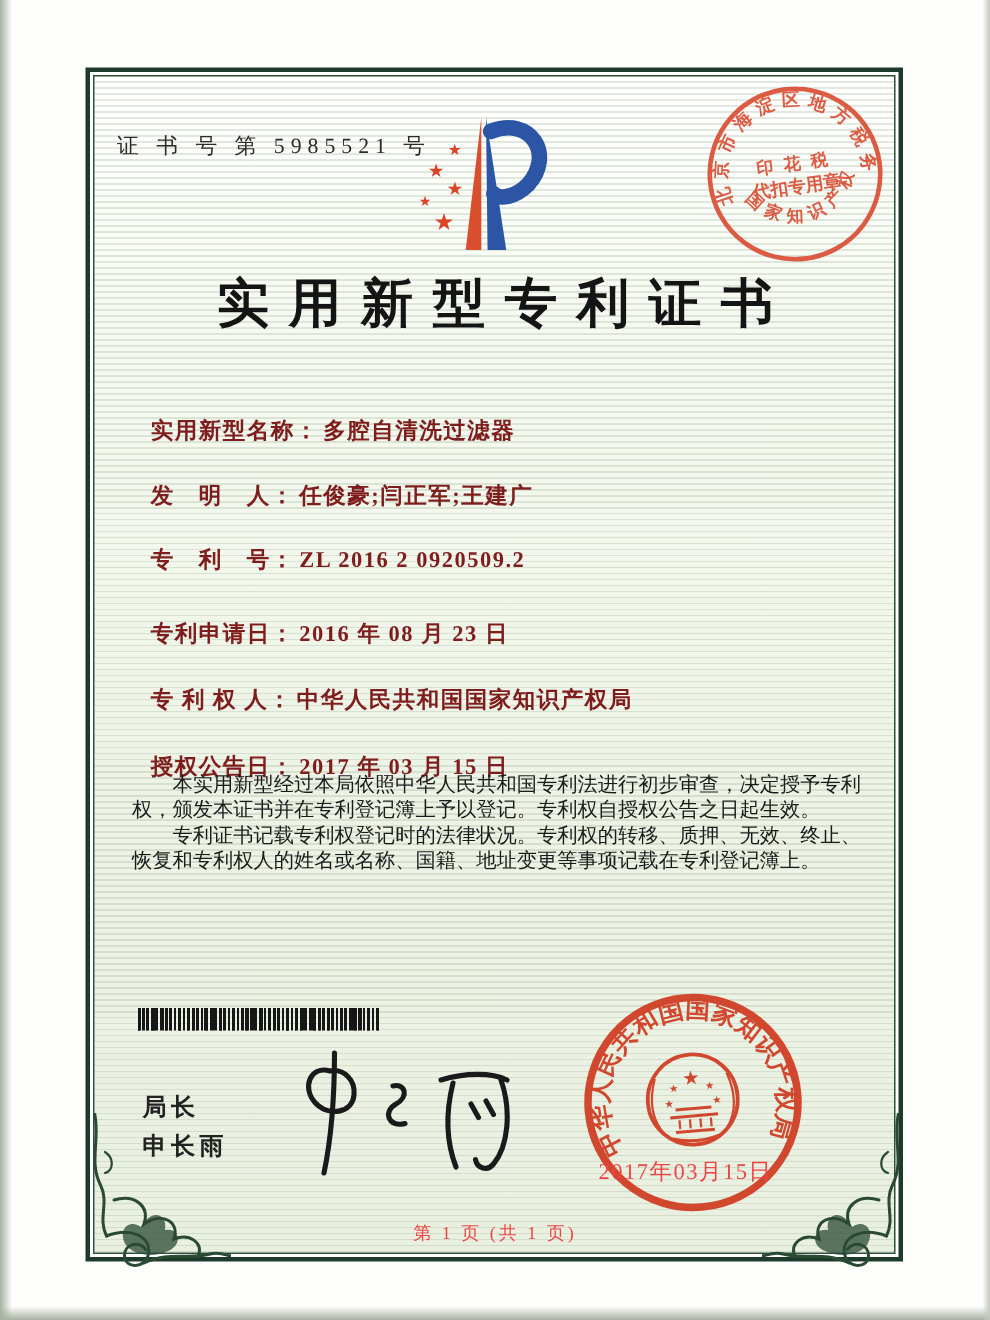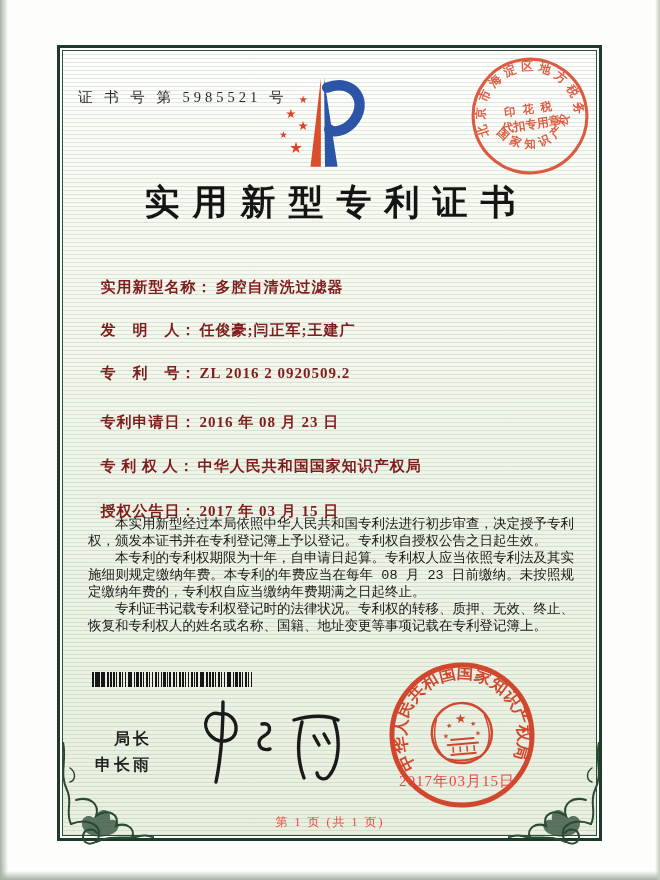--- a/index.html
+++ b/index.html
@@ -49,21 +49,21 @@
   .body-text p{margin:0;text-indent:2em;}
 
   .barcode{position:absolute;left:92px;top:672px;width:162px;height:15px;
     background-image:
       repeating-linear-gradient(90deg,#161616 0 1.5px,transparent 1.5px 3px),
       repeating-linear-gradient(90deg,#161616 0 1px,transparent 1px 5.5px),
       repeating-linear-gradient(90deg,#161616 0 2px,transparent 2px 9px);}
 
   .director{position:absolute;left:95px;top:726px;
     font-family:"Liberation Sans","DejaVu Sans",sans-serif;
-    font-size:16px;font-weight:600;color:#222;line-height:26px;letter-spacing:3px;text-align:right;}
+    font-size:16px;font-weight:600;color:#222;line-height:26px;letter-spacing:3px;}
 
   .signature{position:absolute;left:190px;top:694px;width:150px;height:92px;}
 
   .seal{position:absolute;left:372px;top:645px;width:180px;height:180px;
     transform:rotate(-5deg);opacity:.92;}
   .seal-date{position:absolute;left:399px;top:772px;font-size:15px;font-weight:400;
     color:#ef4444;letter-spacing:1px;white-space:pre;z-index:5;}
 
   .footer{position:absolute;left:0;right:0;top:814px;text-align:center;
     font-size:12px;color:#ef4444;letter-spacing:2px;white-space:pre;z-index:4;}
@@ -130,21 +130,20 @@
 </div>
 <div class="field-row row4">
   <span>专 利 权 人：</span><span class="value">中华人民共和国国家知识产权局</span>
 </div>
 <div class="field-row row5">
   <span>授权公告日：</span><span class="value">2017 年 03 月 15 日</span>
 </div>
 
 <div class="body-text">
   <p>本实用新型经过本局依照中华人民共和国专利法进行初步审查，决定授予专利权，颁发本证书并在专利登记簿上予以登记。专利权自授权公告之日起生效。</p>
-  <p>本专利的专利权期限为十年，自申请日起算。专利权人应当依照专利法及其实施细则规定缴纳年费。本专利的年费应当在每年 08 月 23 日前缴纳。未按照规定缴纳年费的，专利权自应当缴纳年费期满之日起终止。</p>
   <p>专利证书记载专利权登记时的法律状况。专利权的转移、质押、无效、终止、恢复和专利权人的姓名或名称、国籍、地址变更等事项记载在专利登记簿上。</p>
 </div>
 
 <div class="barcode"></div>
 
 <div class="director">
   <div>局长</div>
   <div>申长雨</div>
 </div>
 

